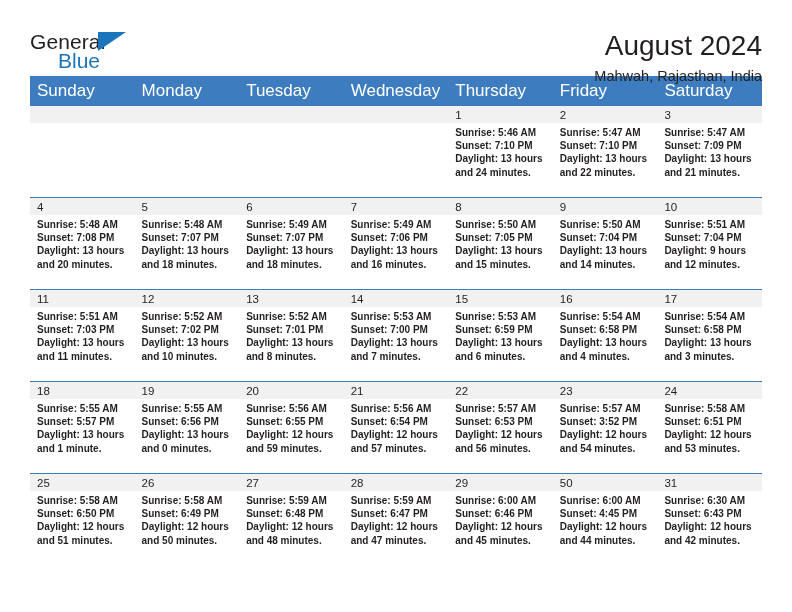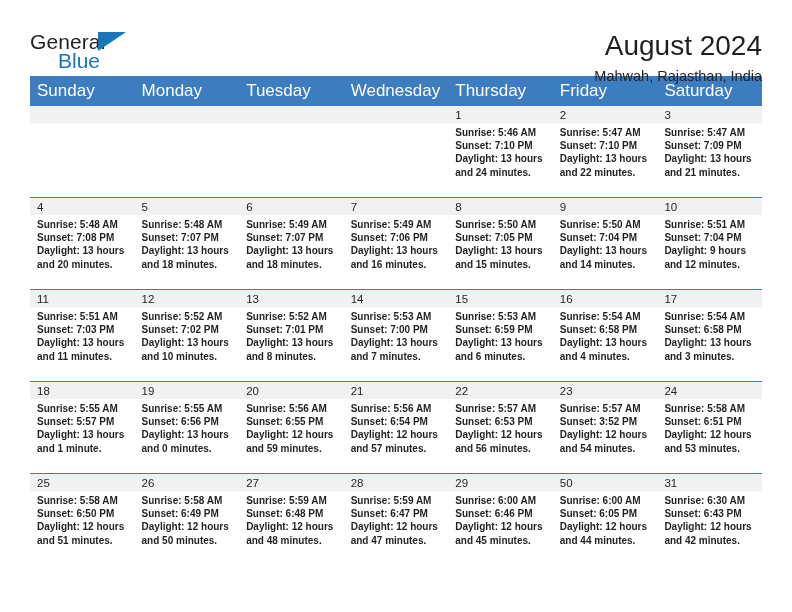--- a/index.html
+++ b/index.html
@@ -505,21 +505,21 @@
                 <div>Sunset: 6:46 PM</div>
                 <div class="daylight">Daylight: 12 hours and 45 minutes.</div>
               </div>
             </div>
           </td>
           <td>
             <div class="cell-inner">
               <div class="date-band">50</div>
               <div class="cell-body">
                 <div>Sunrise: 6:00 AM</div>
-                <div>Sunset: 6:05 PM</div>
+                <div>Sunset: 4:45 PM</div>
                 <div class="daylight">Daylight: 12 hours and 44 minutes.</div>
               </div>
             </div>
           </td>
           <td>
             <div class="cell-inner">
               <div class="date-band">31</div>
               <div class="cell-body">
                 <div>Sunrise: 6:30 AM</div>
                 <div>Sunset: 6:43 PM</div>

